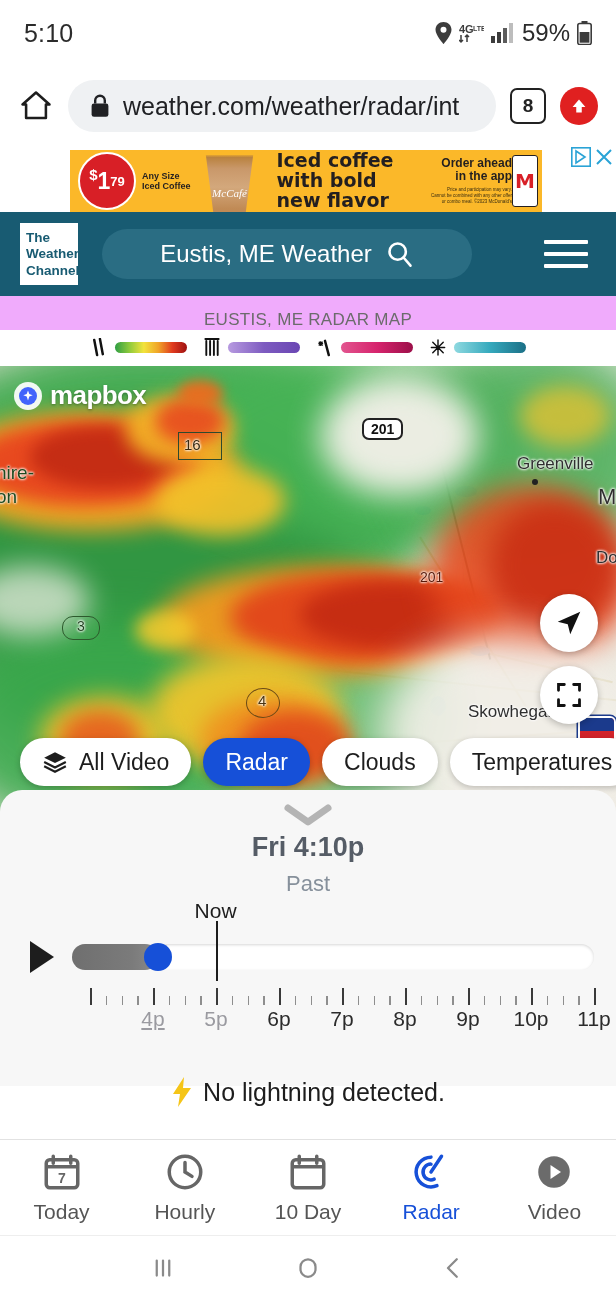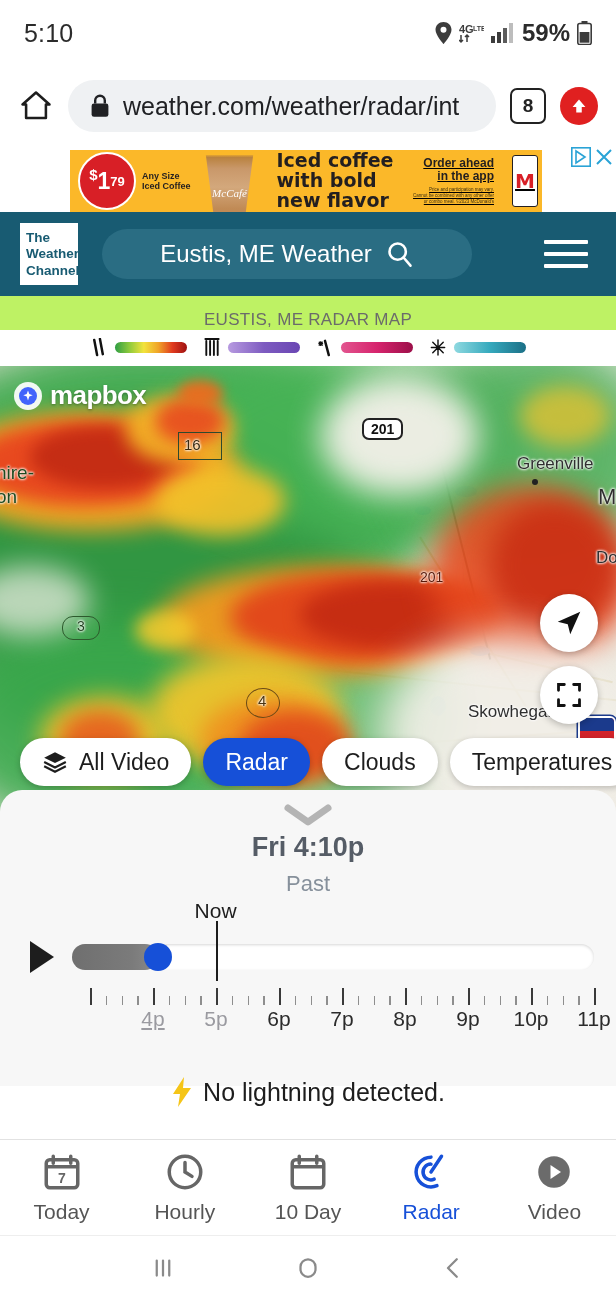--- a/index.html
+++ b/index.html
@@ -12,21 +12,21 @@
   .phone { position: relative; width: 616px; height: 1300px; background:#fff; }
 
   
   .statusbar {
     height: 66px; display:flex; align-items:center;
     padding: 0 24px; background:#fff;
   }
   .status-time { font-size: 25px; color:#2b2b2b; letter-spacing:.2px; }
   .status-right { margin-left:auto; display:flex; align-items:center; gap:7px; }
   .status-right svg { display:block; }
-  .battery-pct { font-size:24px; color:#2b2b2b;font-weight:bold; }
+  .battery-pct { font-size:24px; color:#2b2b2b; }
 
   
   .browserbar {
     height: 80px; display:flex; align-items:center; gap:14px;
     padding: 0 18px; background:#fff;
   }
   .urlpill {
     flex:1; height:52px; background:#eff1f3; border-radius:26px;
     display:flex; align-items:center; gap:13px; padding: 0 22px;
     overflow:hidden;
@@ -71,21 +71,21 @@
   .ad-cup::after{
     content:"McCafé"; position:absolute; left:0; right:0; top:60%;
     text-align:center; font-family:"Liberation Serif", serif;
     font-style:italic; font-size:11px; color:#fff;
   }
   .ad-headline {
     font-size:19px; font-weight:bold; color:#231f20; line-height:1.05;
     margin-left:10px; flex:none; white-space:pre-line;
     font-family:"DejaVu Sans", sans-serif;
   }
-  .ad-right { margin-left:auto; display:flex; align-items:center; gap:18px; padding-right:4px;text-decoration:underline;}
+  .ad-right { margin-left:auto; display:flex; align-items:center; gap:0; padding-right:4px;}
   .ad-cta {
     font-size:12px; font-weight:bold; color:#231f20; text-align:right; line-height:1.15;
     white-space:pre-line;
   }
   .ad-disclaimer{
     font-size:4.5px; color:#3a2e12; line-height:1.35; text-align:right; margin-top:3px;
     white-space:pre-line;
   }
   .ad-phone {
     width:26px; height:52px; background:#fff; border:1.5px solid #231f20;
@@ -110,21 +110,21 @@
     margin-left:24px; flex:1; max-width:370px; height:50px; background:#2a6d83;
     border-radius:25px; display:flex; align-items:center; justify-content:center; gap:14px;
   }
   .search-pill span { color:#fff; font-size:24px; }
   .hamburger { margin-left:auto; display:flex; flex-direction:column; gap:8px; padding:8px; }
   .hamburger i { display:block; width:44px; height:4px; background:#fff; border-radius:1px; }
 
   
   .radar-title {
     text-align:center; font-size:17px; color:#6b6b6b; letter-spacing:.3px;
-    padding-top:14px; background:#bef264;
+    padding-top:14px; background:#f0abfc;
   }
   .legend {
     display:flex; align-items:center; justify-content:center; gap:16px;
     padding:8px 0 9px; background:#fff;
   }
   .legend-item { display:flex; align-items:center; gap:7px; }
   .legend-bar { width:72px; height:11px; border-radius:6px; }
   .legend-gly { width:18px; height:19px; }
 
   

